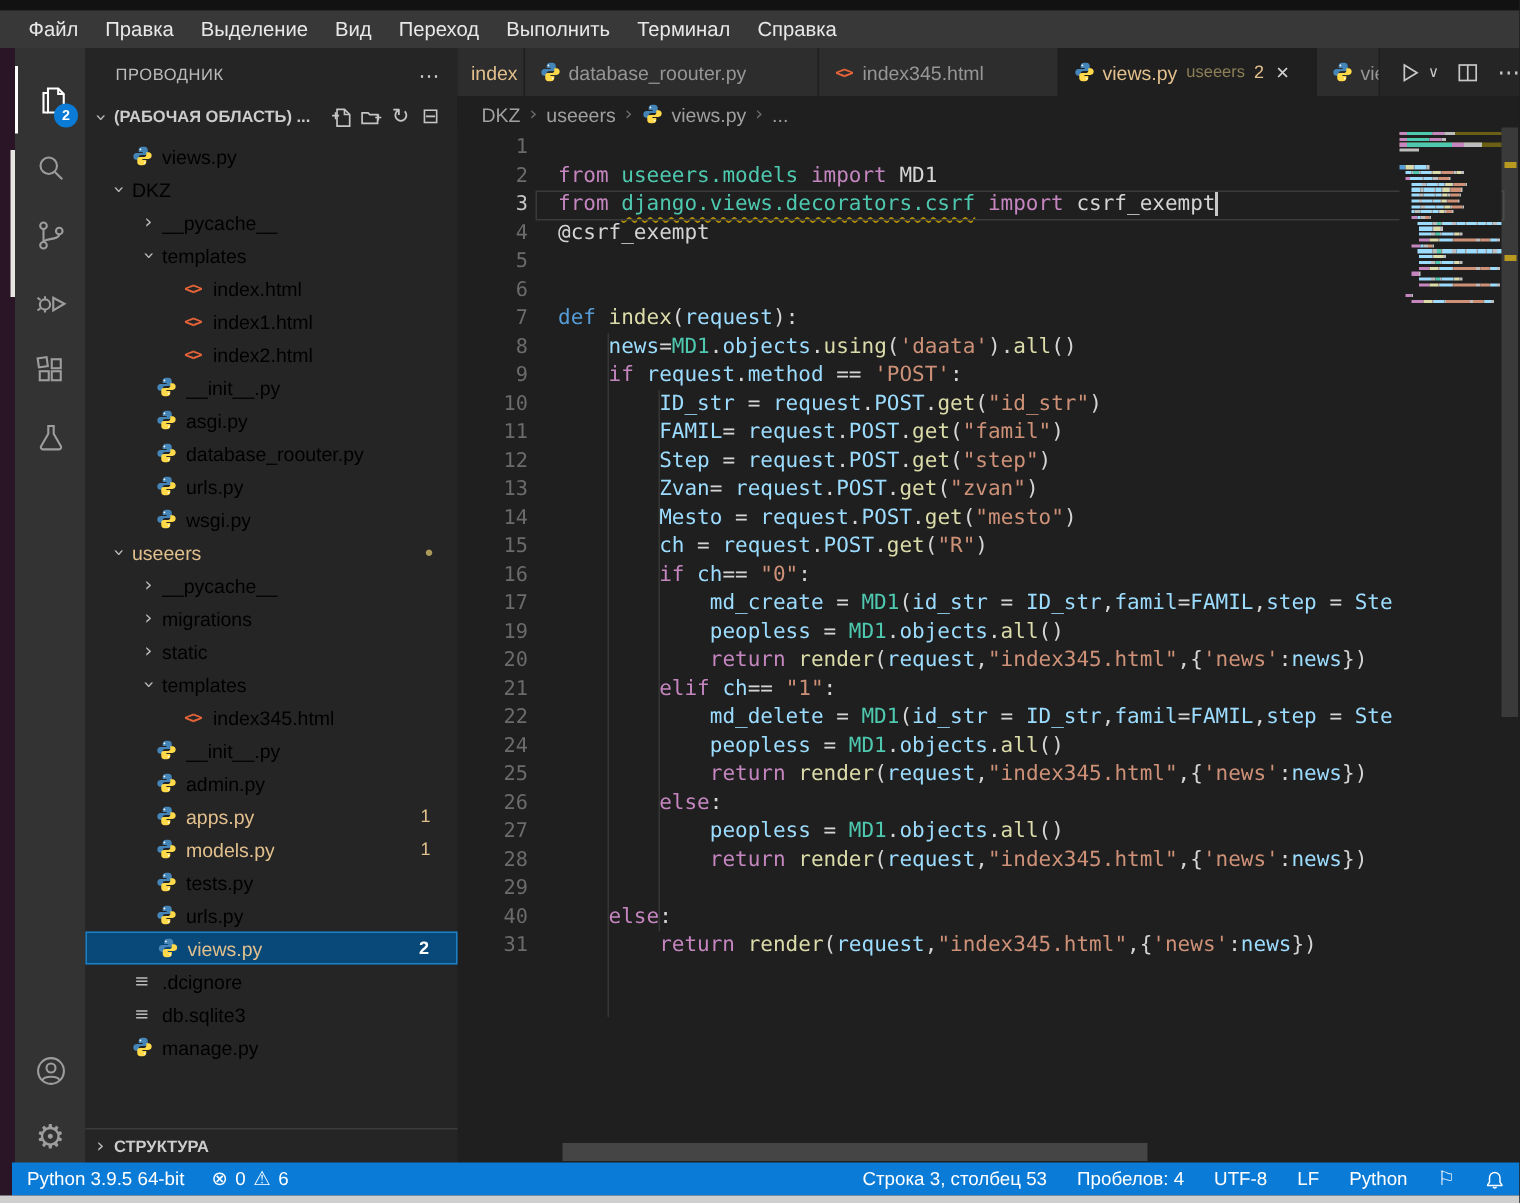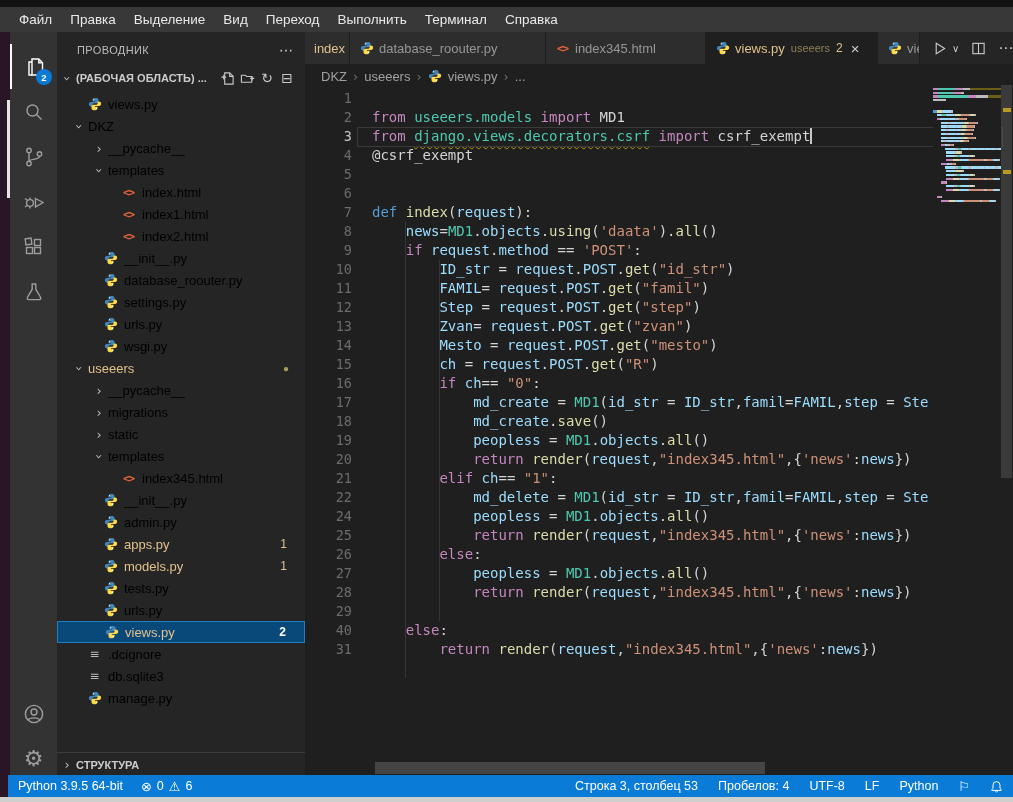--- a/index.html
+++ b/index.html
@@ -311,31 +311,31 @@
       <span class="tlabel">__init__.py</span>
     </div>
     <div class="trow" style="padding-left: 46px;">
       <span class="ficon">
         <span style="display: inline-flex;">
           <svg viewBox="0 0 16 16">
             <use href="#sym-py"></use>
           </svg>
         </span>
       </span>
+      <span class="tlabel">asgi.py</span>
+    </div>
+    <div class="trow" style="padding-left: 46px;">
+      <span class="ficon">
+        <span style="display: inline-flex;">
+          <svg viewBox="0 0 16 16">
+            <use href="#sym-py"></use>
+          </svg>
+        </span>
+      </span>
       <span class="tlabel">database_roouter.py</span>
-    </div>
-    <div class="trow" style="padding-left: 46px;">
-      <span class="ficon">
-        <span style="display: inline-flex;">
-          <svg viewBox="0 0 16 16">
-            <use href="#sym-py"></use>
-          </svg>
-        </span>
-      </span>
-      <span class="tlabel">settings.py</span>
     </div>
     <div class="trow" style="padding-left: 46px;">
       <span class="ficon">
         <span style="display: inline-flex;">
           <svg viewBox="0 0 16 16">
             <use href="#sym-py"></use>
           </svg>
         </span>
       </span>
       <span class="tlabel">urls.py</span>
@@ -572,21 +572,20 @@
     <div class="cl"><span class="ln">8</span><span class="lt"><span class="p">    </span><span class="v">news</span><span class="p">=</span><span class="c">MD1</span><span class="p">.</span><span class="v">objects</span><span class="p">.</span><span class="f">using</span><span class="p">(</span><span class="s">'daata'</span><span class="p">).</span><span class="f">all</span><span class="p">()</span></span></div>
     <div class="cl"><span class="ln">9</span><span class="lt"><span class="p">    </span><span class="k">if </span><span class="v">request</span><span class="p">.</span><span class="v">method</span><span class="p"> == </span><span class="s">'POST'</span><span class="p">:</span></span></div>
     <div class="cl"><span class="ln">10</span><span class="lt"><span class="p">        </span><span class="v">ID_str</span><span class="p"> = </span><span class="v">request</span><span class="p">.</span><span class="v">POST</span><span class="p">.</span><span class="f">get</span><span class="p">(</span><span class="s">"id_str"</span><span class="p">)</span></span></div>
     <div class="cl"><span class="ln">11</span><span class="lt"><span class="p">        </span><span class="v">FAMIL</span><span class="p">= </span><span class="v">request</span><span class="p">.</span><span class="v">POST</span><span class="p">.</span><span class="f">get</span><span class="p">(</span><span class="s">"famil"</span><span class="p">)</span></span></div>
     <div class="cl"><span class="ln">12</span><span class="lt"><span class="p">        </span><span class="v">Step</span><span class="p"> = </span><span class="v">request</span><span class="p">.</span><span class="v">POST</span><span class="p">.</span><span class="f">get</span><span class="p">(</span><span class="s">"step"</span><span class="p">)</span></span></div>
     <div class="cl"><span class="ln">13</span><span class="lt"><span class="p">        </span><span class="v">Zvan</span><span class="p">= </span><span class="v">request</span><span class="p">.</span><span class="v">POST</span><span class="p">.</span><span class="f">get</span><span class="p">(</span><span class="s">"zvan"</span><span class="p">)</span></span></div>
     <div class="cl"><span class="ln">14</span><span class="lt"><span class="p">        </span><span class="v">Mesto</span><span class="p"> = </span><span class="v">request</span><span class="p">.</span><span class="v">POST</span><span class="p">.</span><span class="f">get</span><span class="p">(</span><span class="s">"mesto"</span><span class="p">)</span></span></div>
     <div class="cl"><span class="ln">15</span><span class="lt"><span class="p">        </span><span class="v">ch</span><span class="p"> = </span><span class="v">request</span><span class="p">.</span><span class="v">POST</span><span class="p">.</span><span class="f">get</span><span class="p">(</span><span class="s">"R"</span><span class="p">)</span></span></div>
     <div class="cl"><span class="ln">16</span><span class="lt"><span class="p">        </span><span class="k">if </span><span class="v">ch</span><span class="p">== </span><span class="s">"0"</span><span class="p">:</span></span></div>
     <div class="cl"><span class="ln">17</span><span class="lt"><span class="p">            </span><span class="v">md_create</span><span class="p"> = </span><span class="c">MD1</span><span class="p">(</span><span class="v">id_str</span><span class="p"> = </span><span class="v">ID_str</span><span class="p">,</span><span class="v">famil</span><span class="p">=</span><span class="v">FAMIL</span><span class="p">,</span><span class="v">step</span><span class="p"> = </span><span class="v">Ste</span></span></div>
-    <div class="cl"><span class="ln">18</span><span class="lt"><span class="p">            </span><span class="v">md_create</span><span class="p">.</span><span class="f">save</span><span class="p">()</span></span></div>
     <div class="cl"><span class="ln">19</span><span class="lt"><span class="p">            </span><span class="v">peopless</span><span class="p"> = </span><span class="c">MD1</span><span class="p">.</span><span class="v">objects</span><span class="p">.</span><span class="f">all</span><span class="p">()</span></span></div>
     <div class="cl"><span class="ln">20</span><span class="lt"><span class="p">            </span><span class="k">return </span><span class="f">render</span><span class="p">(</span><span class="v">request</span><span class="p">,</span><span class="s">"index345.html"</span><span class="p">,{</span><span class="s">'news'</span><span class="p">:</span><span class="v">news</span><span class="p">})</span></span></div>
     <div class="cl"><span class="ln">21</span><span class="lt"><span class="p">        </span><span class="k">elif </span><span class="v">ch</span><span class="p">== </span><span class="s">"1"</span><span class="p">:</span></span></div>
     <div class="cl"><span class="ln">22</span><span class="lt"><span class="p">            </span><span class="v">md_delete</span><span class="p"> = </span><span class="c">MD1</span><span class="p">(</span><span class="v">id_str</span><span class="p"> = </span><span class="v">ID_str</span><span class="p">,</span><span class="v">famil</span><span class="p">=</span><span class="v">FAMIL</span><span class="p">,</span><span class="v">step</span><span class="p"> = </span><span class="v">Ste</span></span></div>
     <div class="cl"><span class="ln">24</span><span class="lt"><span class="p">            </span><span class="v">peopless</span><span class="p"> = </span><span class="c">MD1</span><span class="p">.</span><span class="v">objects</span><span class="p">.</span><span class="f">all</span><span class="p">()</span></span></div>
     <div class="cl"><span class="ln">25</span><span class="lt"><span class="p">            </span><span class="k">return </span><span class="f">render</span><span class="p">(</span><span class="v">request</span><span class="p">,</span><span class="s">"index345.html"</span><span class="p">,{</span><span class="s">'news'</span><span class="p">:</span><span class="v">news</span><span class="p">})</span></span></div>
     <div class="cl"><span class="ln">26</span><span class="lt"><span class="p">        </span><span class="k">else</span><span class="p">:</span></span></div>
     <div class="cl"><span class="ln">27</span><span class="lt"><span class="p">            </span><span class="v">peopless</span><span class="p"> = </span><span class="c">MD1</span><span class="p">.</span><span class="v">objects</span><span class="p">.</span><span class="f">all</span><span class="p">()</span></span></div>
     <div class="cl"><span class="ln">28</span><span class="lt"><span class="p">            </span><span class="k">return </span><span class="f">render</span><span class="p">(</span><span class="v">request</span><span class="p">,</span><span class="s">"index345.html"</span><span class="p">,{</span><span class="s">'news'</span><span class="p">:</span><span class="v">news</span><span class="p">})</span></span></div>
     <div class="cl"><span class="ln">29</span><span class="lt"></span></div>

